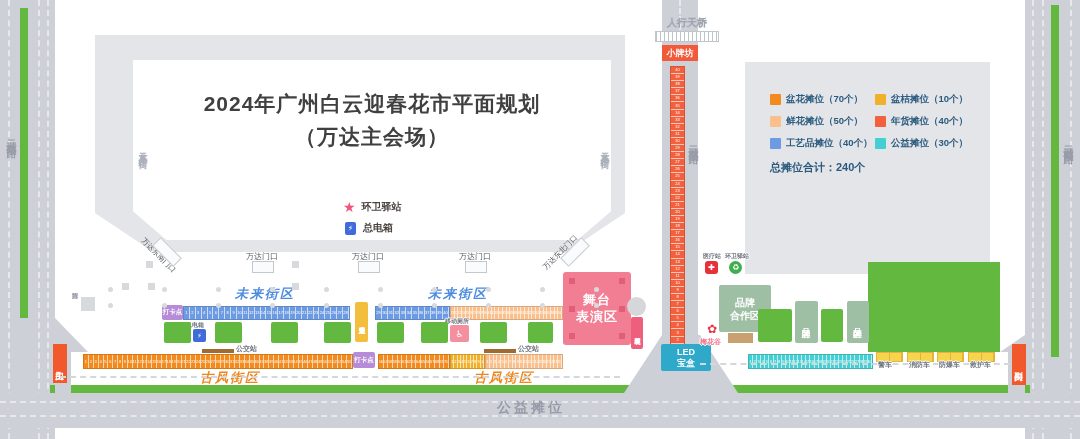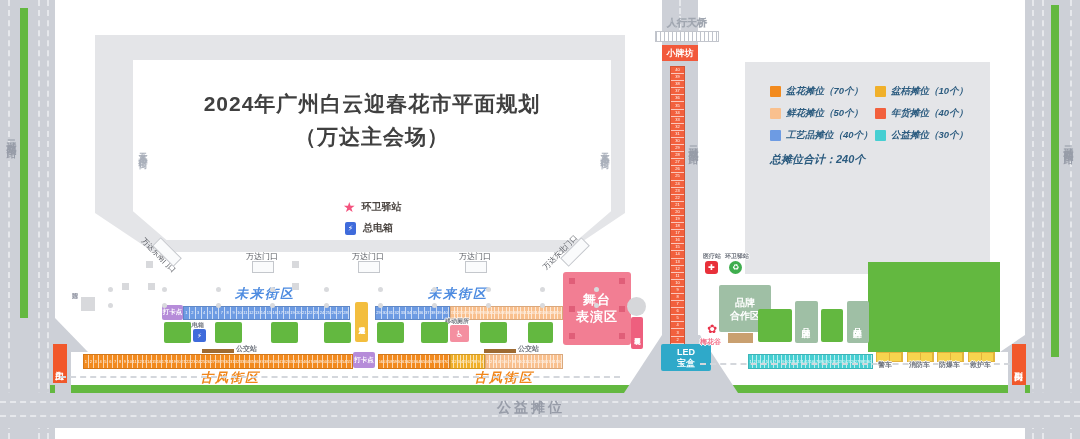--- a/index.html
+++ b/index.html
@@ -103,21 +103,21 @@
   <div class="gatebox" style="left:358px;top:261px;width:22px;height:12px;"></div>
   <div class="abs" style="left:459px;top:251px;font-size:8px;color:#55585F;">万达门口</div>
   <div class="gatebox" style="left:465px;top:261px;width:22px;height:12px;"></div>
 
   <div class="abs" style="left:548px;top:262px;font-size:7.5px;color:#55585F;transform:rotate(-45deg);transform-origin:left bottom;white-space:nowrap;">万达东北门口</div>
   <div class="gatebox" style="left:560px;top:246px;width:30px;height:12px;transform:rotate(-45deg);"></div>
 
   <div class="abs building" style="left:745px;top:62px;width:245px;height:212px;"></div>
   <div class="abs" style="left:868px;top:262px;width:132px;height:90px;background:#63B840;"></div>
 
-  <div class="abs" style="left:770px;top:80px;width:205px;font-style:italic;">
+  <div class="abs" style="left:770px;top:88px;width:205px;">
     <div id="legend-grid" style="display:grid;grid-template-columns:105px 100px;">
         <div class="legend-item">
           <span class="swatch" style="background: rgb(242, 138, 30);"></span>
           <span class="ltext">盆花摊位（70个）</span>
         </div>
         <div class="legend-item">
           <span class="swatch" style="background: rgb(240, 176, 42);"></span>
           <span class="ltext">盆桔摊位（10个）</span>
         </div>
         <div class="legend-item">

